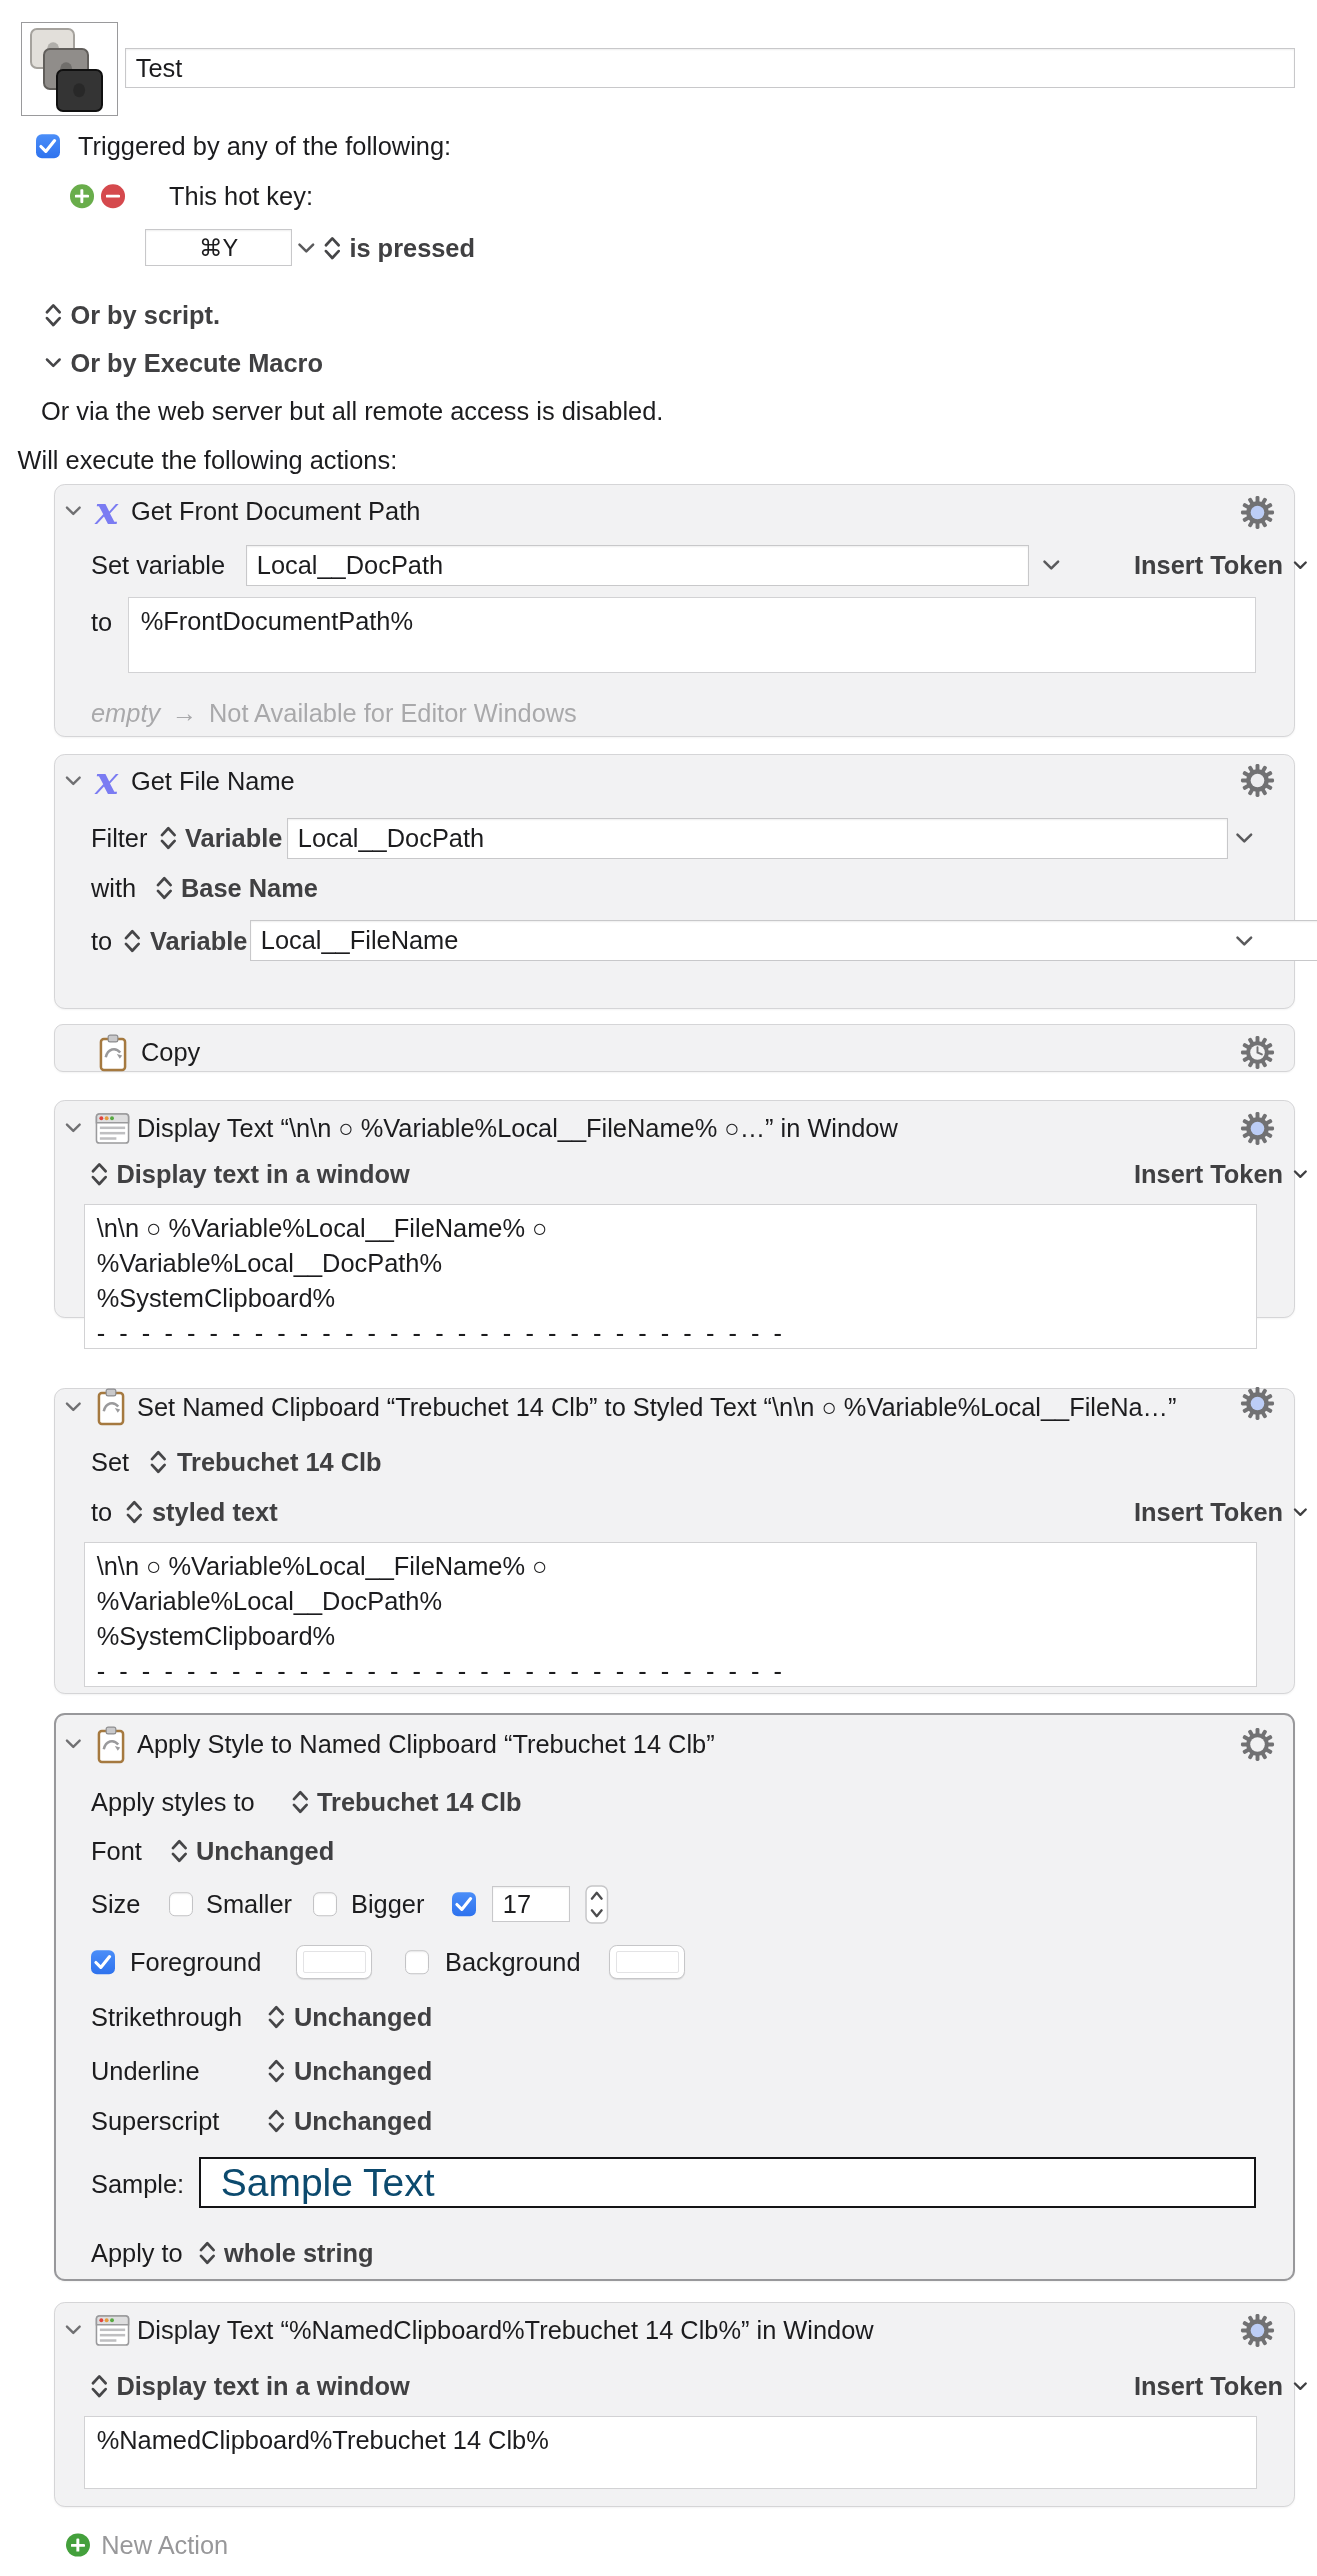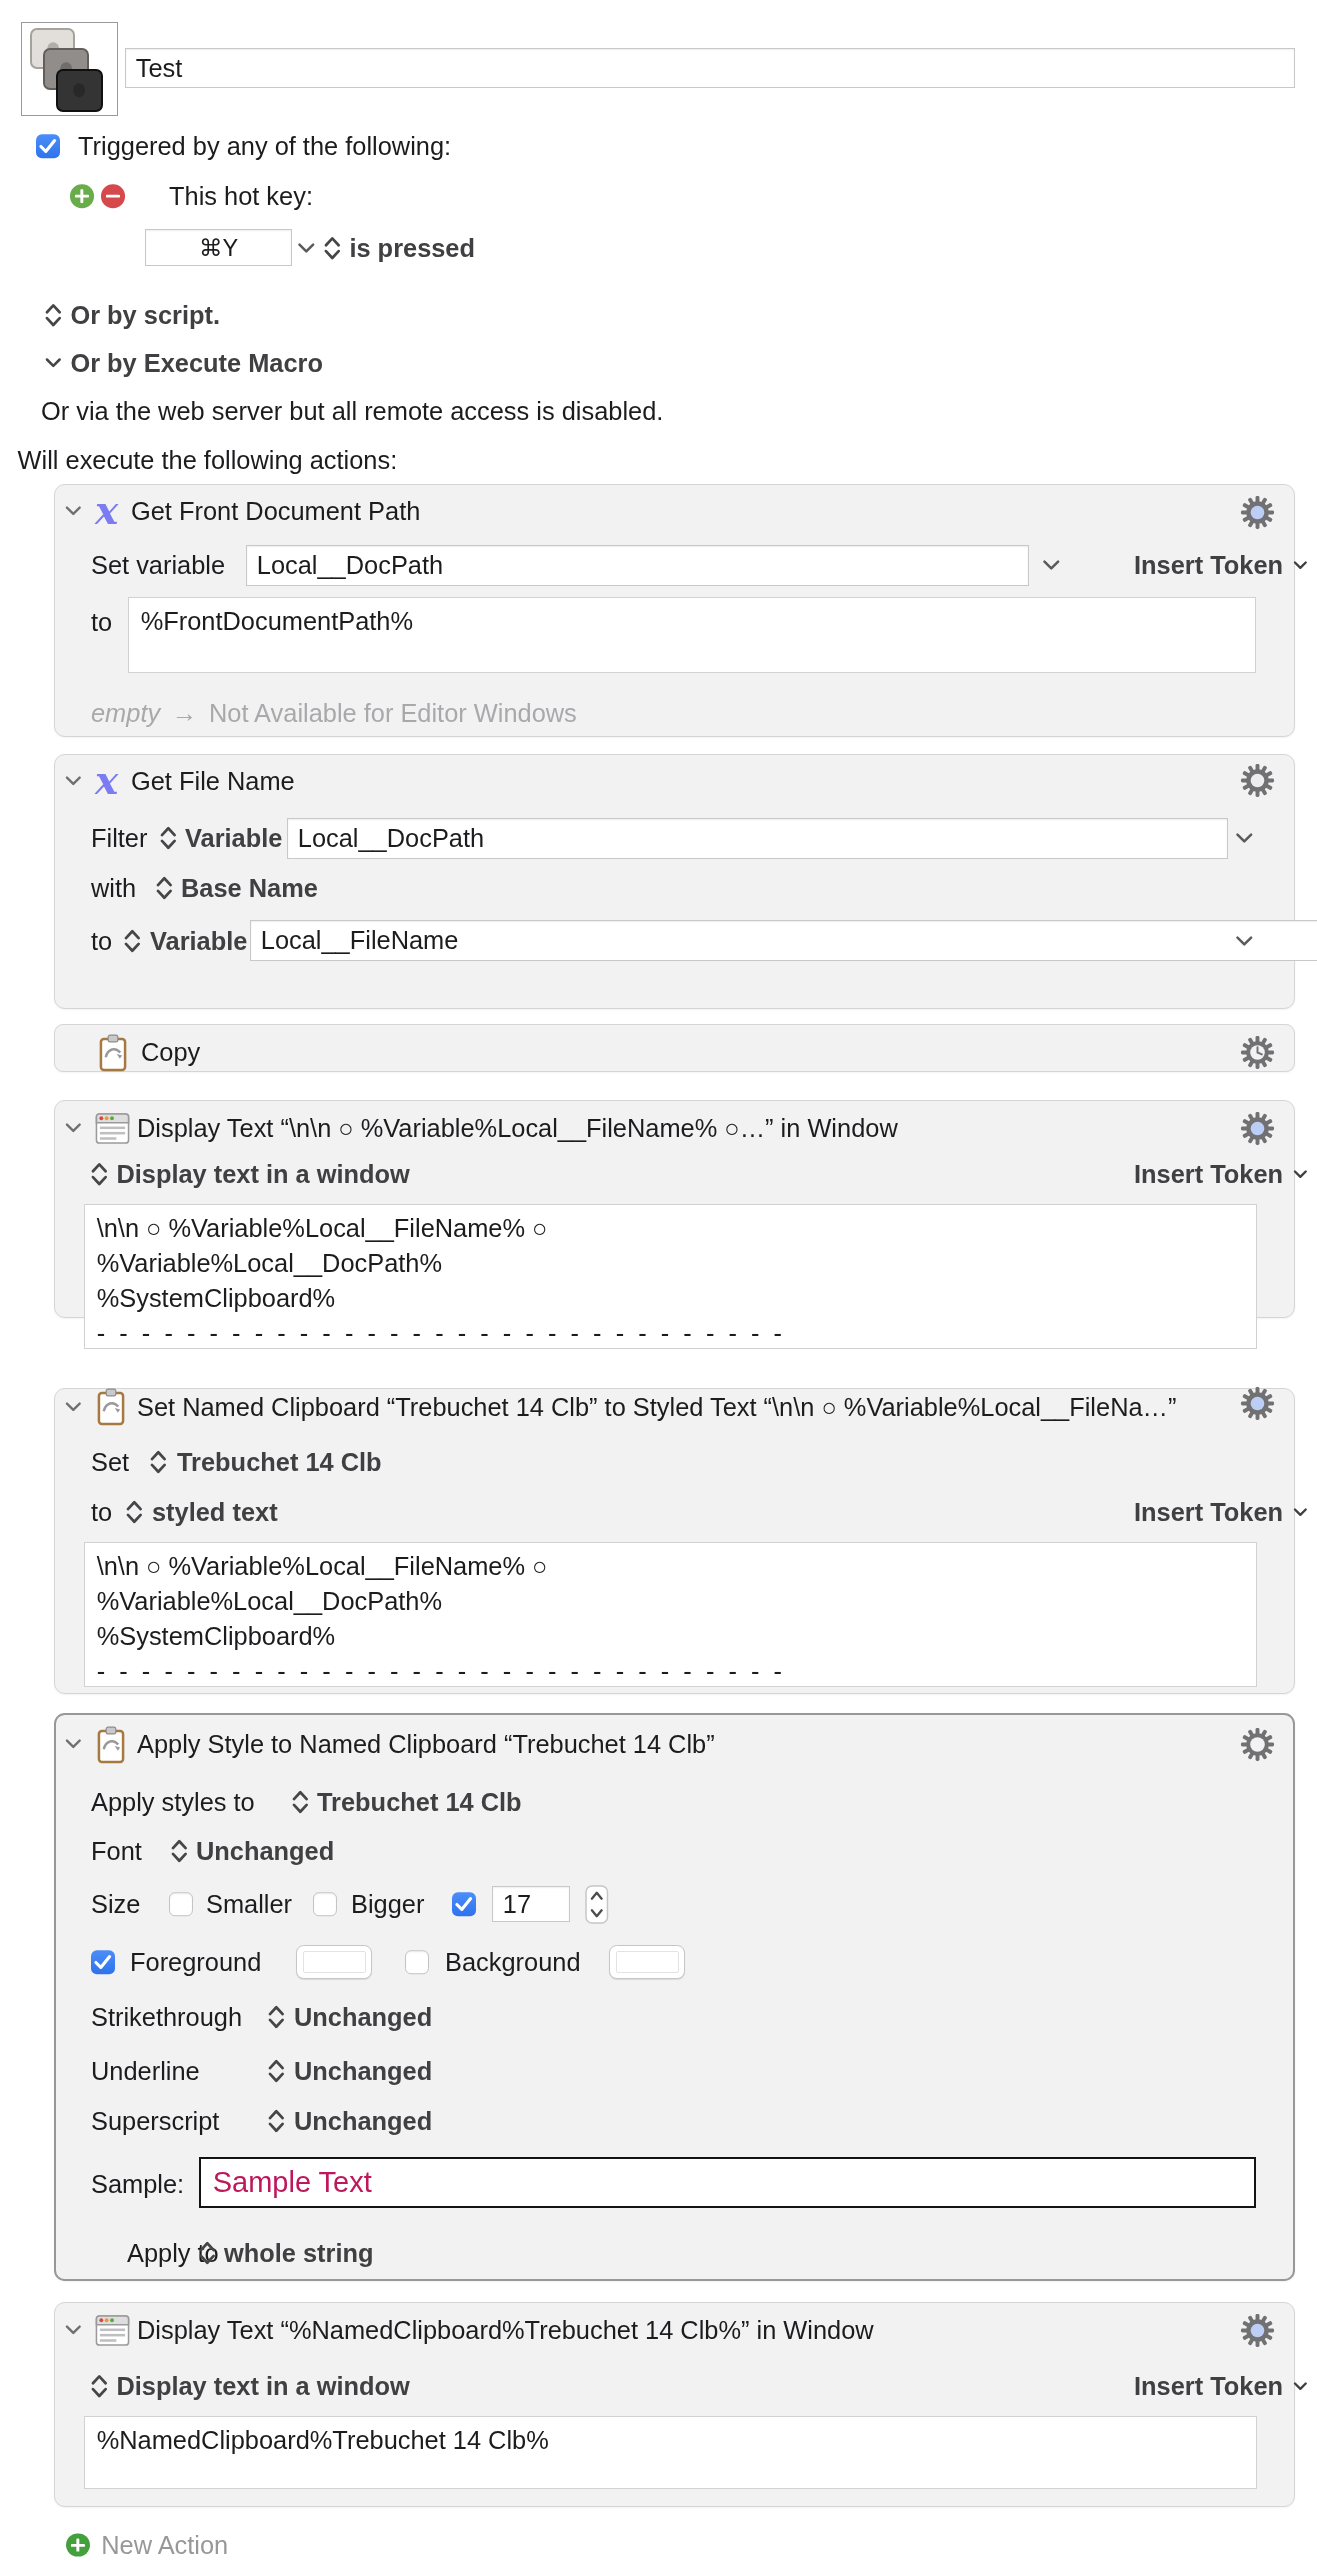--- a/index.html
+++ b/index.html
@@ -459,32 +459,32 @@
     <div class="abs" style="left:212px;top:406px;">
       <svg width="16.6" height="25.4" viewBox="0 0 17 26">
         <polyline points="2,10 8.5,3 15,10" fill="none" stroke="#464648" stroke-width="2.8" stroke-linecap="round" stroke-linejoin="round"></polyline>
         <polyline points="2,16 8.5,23 15,16" fill="none" stroke="#464648" stroke-width="2.8" stroke-linecap="round" stroke-linejoin="round"></polyline>
       </svg>
     </div>
     <div class="abs bold" style="left:238px;top:406px;">Unchanged</div>
 
     <div class="abs" style="left:35px;top:469px;">Sample:</div>
 
-    <div class="abs" style="left:35px;top:538px;margin-left:36px;">Apply to</div>
+    <div class="abs" style="left:35px;top:538px;">Apply to</div>
     <div class="abs" style="left:143px;top:538px;">
       <svg width="16.6" height="25.4" viewBox="0 0 17 26">
         <polyline points="2,10 8.5,3 15,10" fill="none" stroke="#464648" stroke-width="2.8" stroke-linecap="round" stroke-linejoin="round"></polyline>
         <polyline points="2,16 8.5,23 15,16" fill="none" stroke="#464648" stroke-width="2.8" stroke-linecap="round" stroke-linejoin="round"></polyline>
       </svg>
     </div>
     <div class="abs bold" style="left:168px;top:538px;">whole string</div>
   </div>
 
   <div class="sample-box">
-    <span style="color:#be185d;font-size:29px;">Sample Text</span>
+    <span style="color:#0c4a6e;font-size:39px;margin-left:8px;">Sample Text</span>
   </div>
 
   <div class="action-box" style="top:2302px;height:205px;">
     <div class="abs" style="left:9.8px;top:27px;">
       <svg width="16.6" height="10.8" viewBox="0 0 17 11">
         <polyline points="2,2 8.5,8.5 15,2" fill="none" stroke="#707072" stroke-width="2.4" stroke-linecap="round" stroke-linejoin="round"></polyline>
       </svg>
     </div>
     <svg class="tl" style="left:40px;top:9.8px;" width="35" height="35" viewBox="0 0 36 36">
       <rect x="1.5" y="3" width="33" height="30" rx="3" fill="#fff" stroke="#9a9a9c" stroke-width="1.6"></rect>

